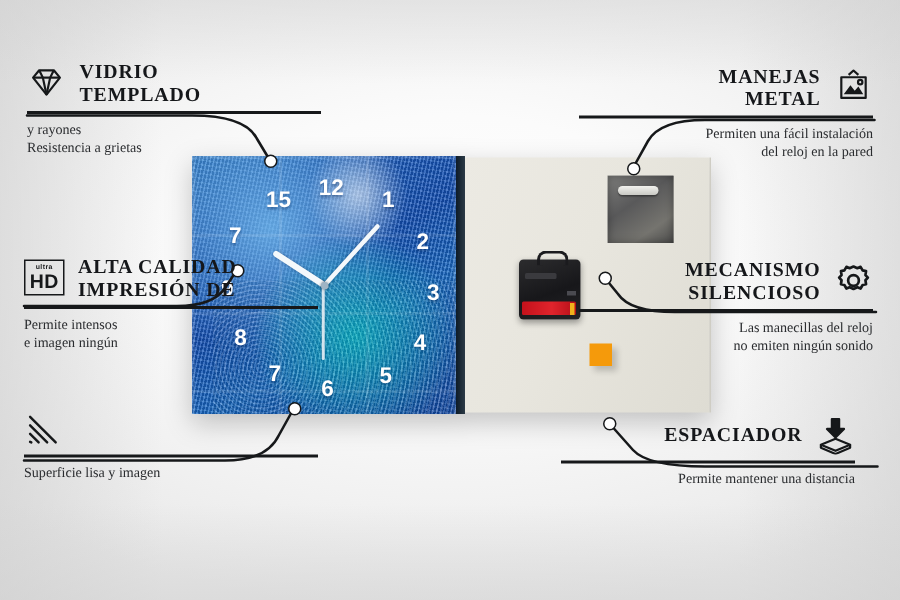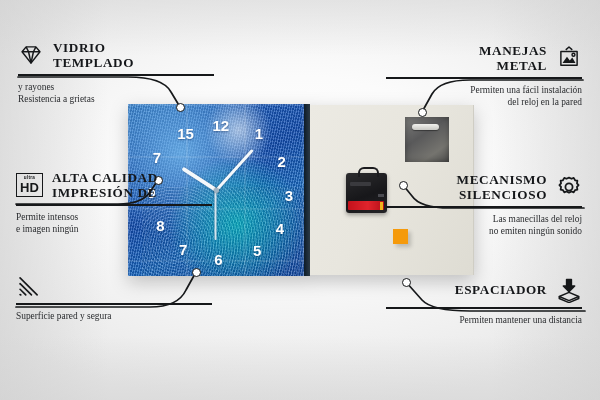--- a/index.html
+++ b/index.html
@@ -227,21 +227,21 @@
             <g stroke="#16181a" stroke-width="2" stroke-linecap="round">
           <line x1="5" y1="6" x2="26" y2="27"></line>
               <line x1="5" y1="13" x2="19" y2="27"></line>
           <line x1="5" y1="20" x2="12" y2="27"></line>
               <line x1="5" y1="26.5" x2="6" y2="27"></line>
         </g>
           </svg>
       </span>
     </div>
     <div class="f-rule"></div>
-    <div class="f-desc">Superficie pared y segura</div>
+    <div class="f-desc">Superficie lisa y imagen</div>
   </div>
 
   <div class="feature right" style="left:386px;top:43px">
     <div class="f-head">
       <span class="ico">
         <svg viewBox="0 0 32 32">
             <g fill="none" stroke="#16181a" stroke-width="1.8" stroke-linejoin="round">
           <path d="M12 6 L16 2.5 L20 6"></path>
               <rect x="6" y="8" width="20" height="17"></rect>
           <path d="M8 22 L13.5 14.5 L17 19 L20 15.5 L24 22 Z" fill="#16181a" stroke="none"></path>
@@ -272,32 +272,32 @@
       <div>
         <div class="f-title">MECANISMO</div>
         <div class="f-title">SILENCIOSO</div>
       </div>
     </div>
     <div class="f-rule"></div>
     <div class="f-desc">Las manecillas del reloj</div>
     <div class="f-desc">no emiten ningún sonido</div>
   </div>
 
-  <div class="feature right" style="left:386px;top:277px">
+  <div class="feature right" style="left:374px;top:277px">
     <div class="f-head">
       <span class="ico">
         <svg viewBox="0 0 32 32">
             <g fill="none" stroke="#16181a" stroke-width="1.8" stroke-linejoin="round">
           <path d="M13 3 h6 v8 h4 l-7 7 -7-7 h4 Z" fill="#16181a"></path>
           <path d="M16 19 L28 24 L16 29 L4 24 Z"></path>
           <path d="M4 24 v2.5 L16 31.5 L28 26.5 V24"></path>
         </g>
           </svg>
       </span>
       <div>
         <div class="f-title">ESPACIADOR</div>
       </div>
     </div>
     <div class="f-rule"></div>
-    <div class="f-desc">Permiten mantener una distancia</div>
+    <div class="f-desc">Permite mantener una distancia</div>
   </div>
 
 </div>
 
 </body></html>

